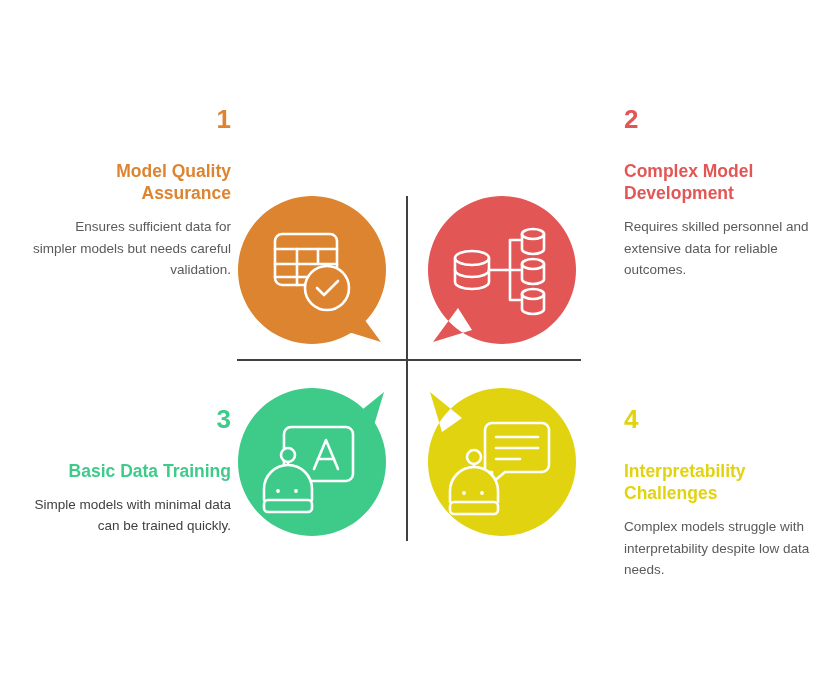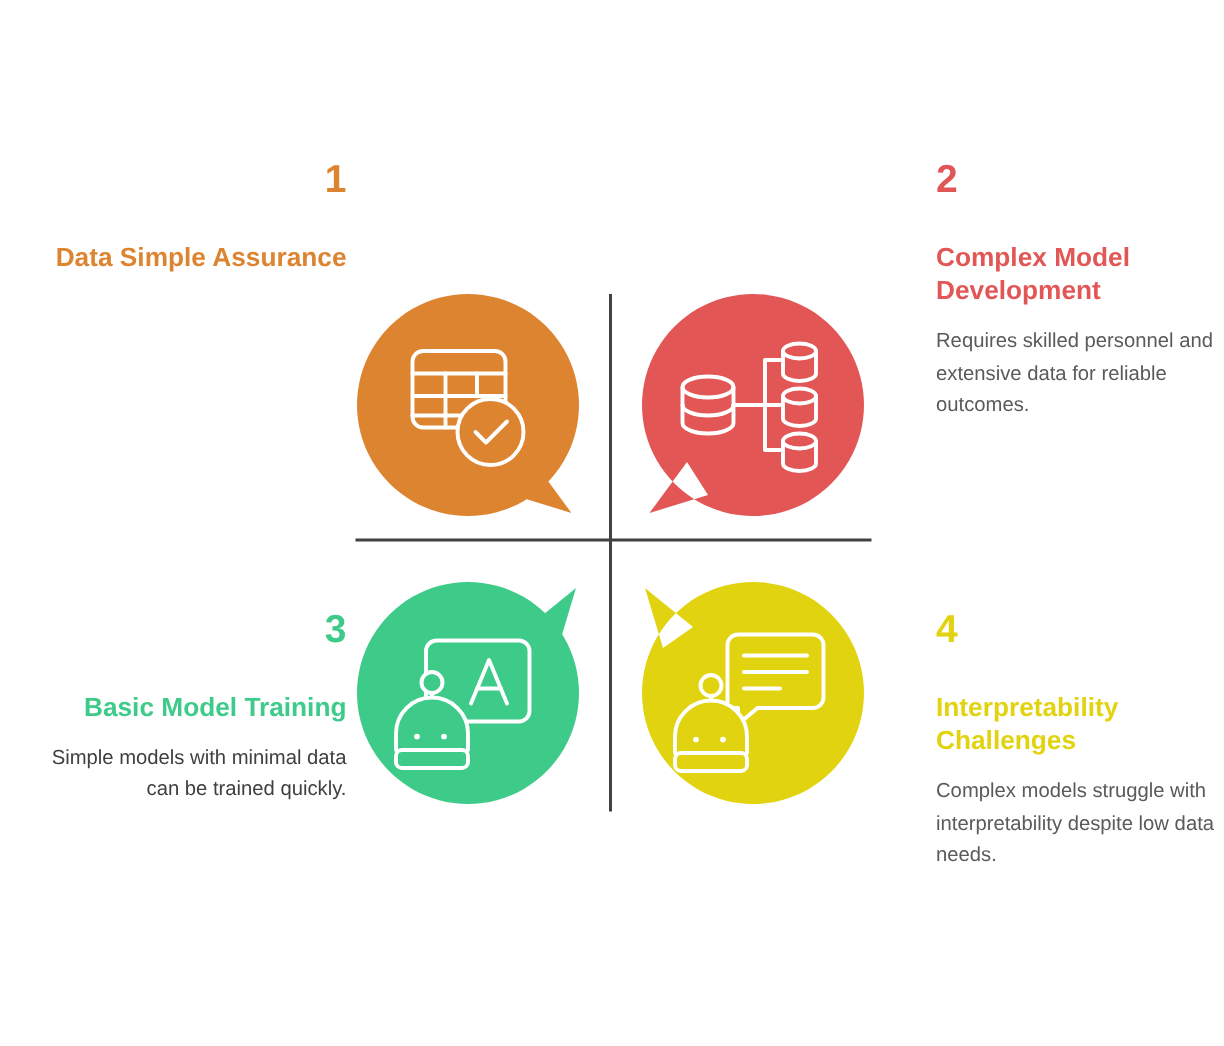--- a/index.html
+++ b/index.html
@@ -74,32 +74,33 @@
 </head>
 <body style="background: rgb(255, 255, 255);">
 
 <div id="canvas">
 
   <div class="divider-v" style="background: rgb(65, 65, 65);"></div>
   <div class="divider-h" style="background: rgb(65, 65, 65);"></div>
 
   <div class="textblock tb-left" id="block-1">
     <div class="tb-num" style="color: rgb(221, 132, 48);">1</div>
-    <div class="tb-title" style="color: rgb(221, 132, 48);">Data Simple Assurance</div>
+    <div class="tb-title" style="color: rgb(221, 132, 48);">Model Quality Assurance</div>
+    <div class="tb-body" style="color: rgb(90, 90, 90);">Ensures sufficient data for simpler models but needs careful validation.</div>
   </div>
 
   <div class="textblock tb-right" id="block-2">
     <div class="tb-num" style="color: rgb(227, 86, 86);">2</div>
     <div class="tb-title" style="color: rgb(227, 86, 86);">Complex Model Development</div>
     <div class="tb-body" style="color: rgb(90, 90, 90);">Requires skilled personnel and extensive data for reliable outcomes.</div>
   </div>
 
   <div class="textblock tb-left" id="block-3">
     <div class="tb-num" style="color: rgb(62, 203, 138);">3</div>
-    <div class="tb-title" style="color: rgb(62, 203, 138);">Basic Model Training</div>
+    <div class="tb-title" style="color: rgb(62, 203, 138);">Basic Data Training</div>
     <div class="tb-body" style="color: #404040;">Simple models with minimal data can be trained quickly.</div>
   </div>
 
   <div class="textblock tb-right" id="block-4">
     <div class="tb-num" style="color: rgb(226, 211, 16);">4</div>
     <div class="tb-title" style="color: rgb(226, 211, 16);">Interpretability Challenges</div>
     <div class="tb-body" style="color: rgb(90, 90, 90);">Complex models struggle with interpretability despite low data needs.</div>
   </div>
 
   <div class="bubble" id="bubble-1">

